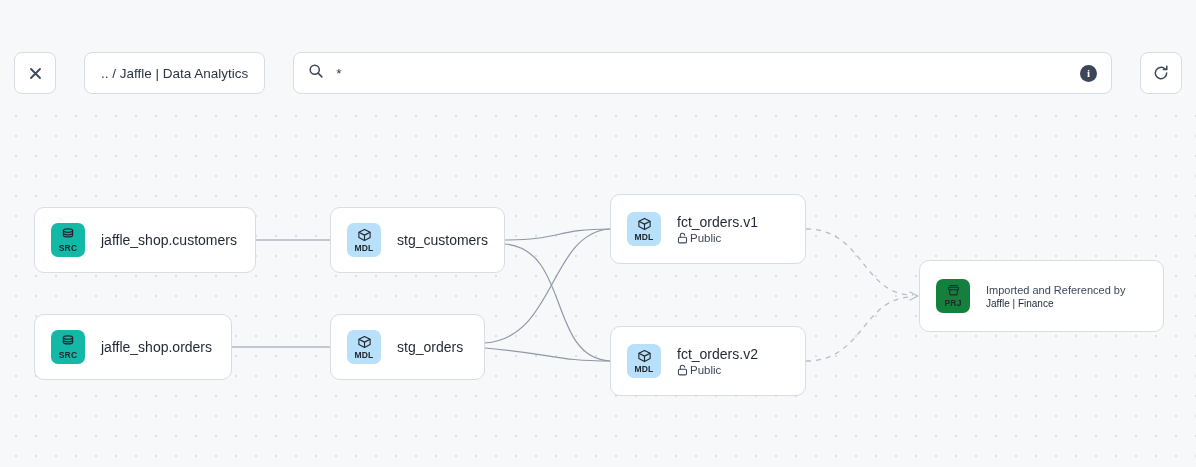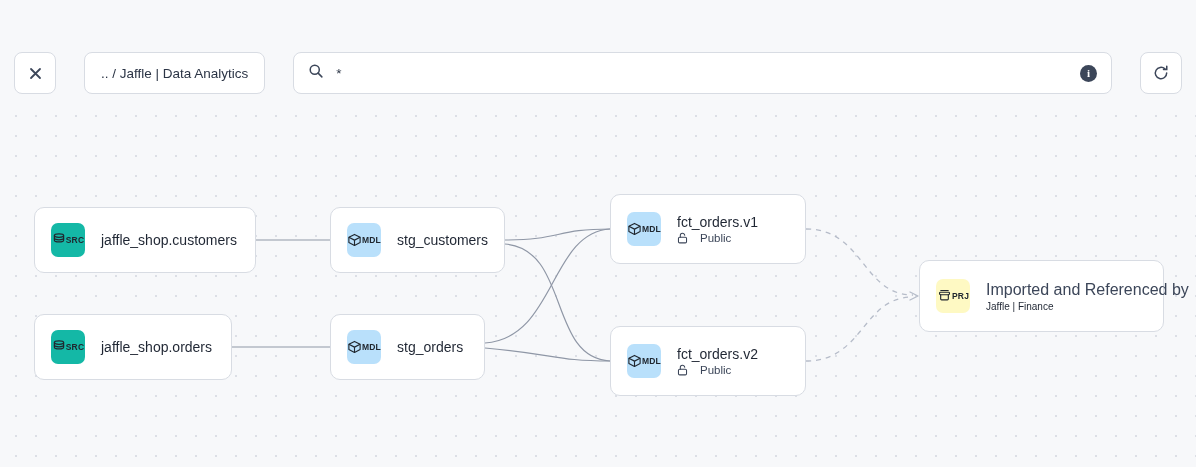--- a/index.html
+++ b/index.html
@@ -135,55 +135,55 @@
     gap: 16px;
     cursor: pointer;
     z-index: 2;
   }
   .badge {
     width: 34px;
     height: 34px;
     min-width: 34px;
     border-radius: 7px;
     display: flex;
-    flex-direction: row;
+    flex-direction: column;
     align-items: center;
     justify-content: center;
     gap: 0px;
   }
   .badge svg { display:block; }
   .badge-label {
     font-size: 8.5px;
     font-weight: bold;
     letter-spacing: .2px;
     color: #20272f;
     line-height: 9px;
     margin-top: 1px;
   }
   .badge-src { background: #14b8a6; }
   .badge-mdl { background: #b9e0fb; }
-  .badge-prj { background: #fef9c3; }
+  .badge-prj { background: #15803d; }
 
   .node-text { display: flex; flex-direction: column; gap: 2px; min-width: 0; }
   .node-title {
     font-size: 14px;
     color: #1f2633;
     white-space: nowrap;
   }
   .node-sub {
     font-size: 11.5px;
     color: #3c4659;
     display: flex;
     align-items: center;
-    gap: 12px;
+    gap: 2px;
     white-space: nowrap;
   }
   .node-sub svg { display: block; }
   .node-over {
-    font-size: 16px;
+    font-size: 11px;
     color: #3c4659;
     white-space: nowrap;
     text-align: center;
   }
   .node-name-lg {
     font-size: 10px;
     color: #1f2633;
     white-space: nowrap;
   }
 </style>

